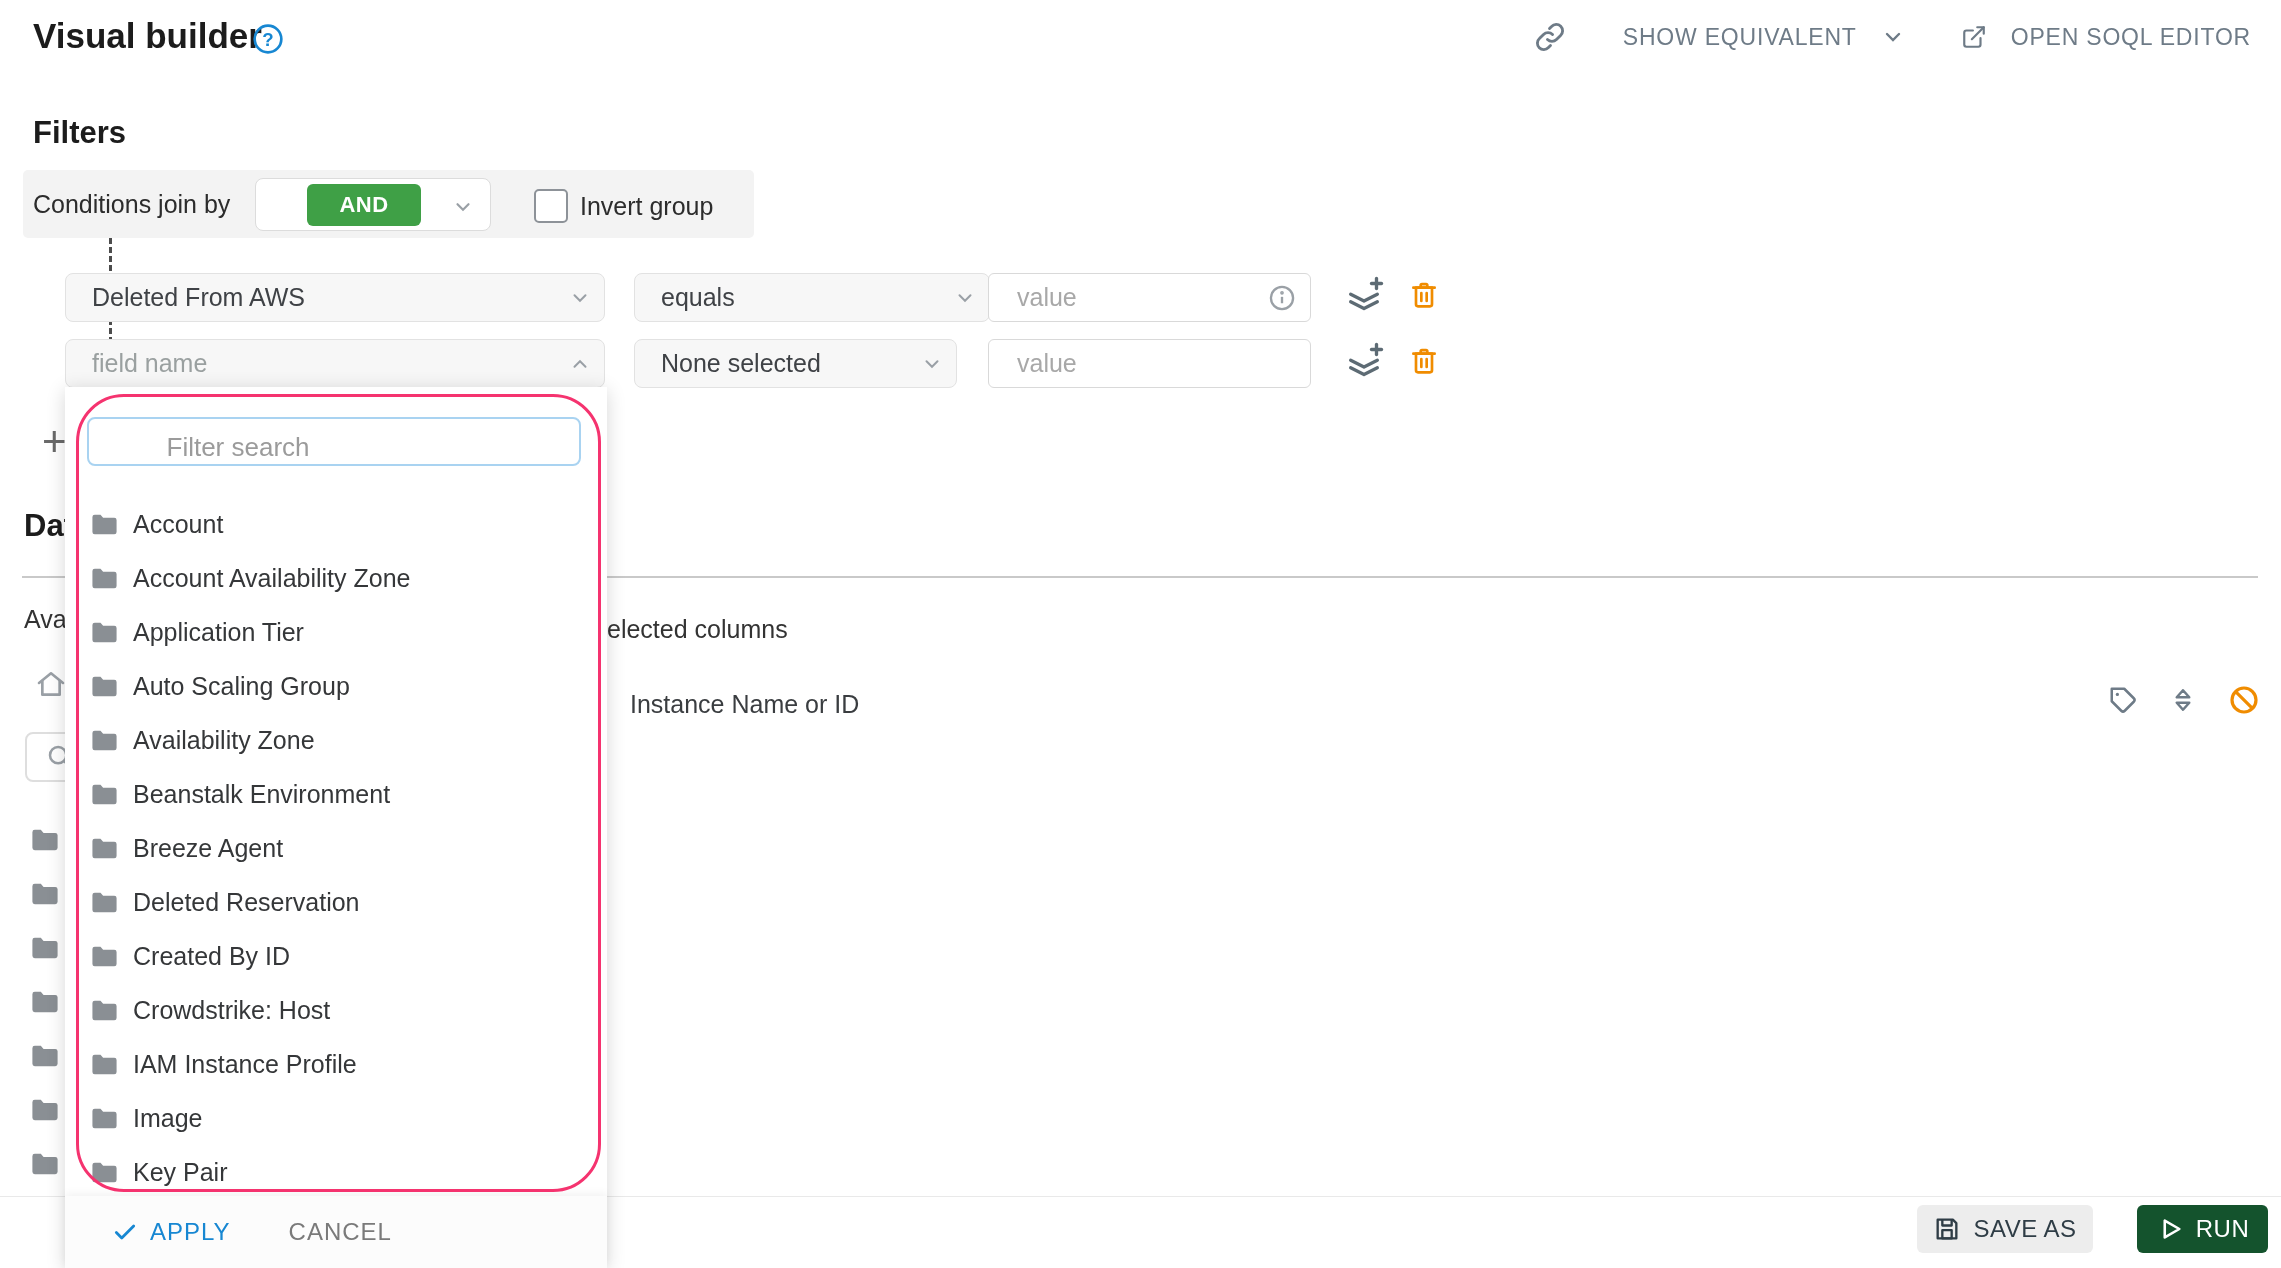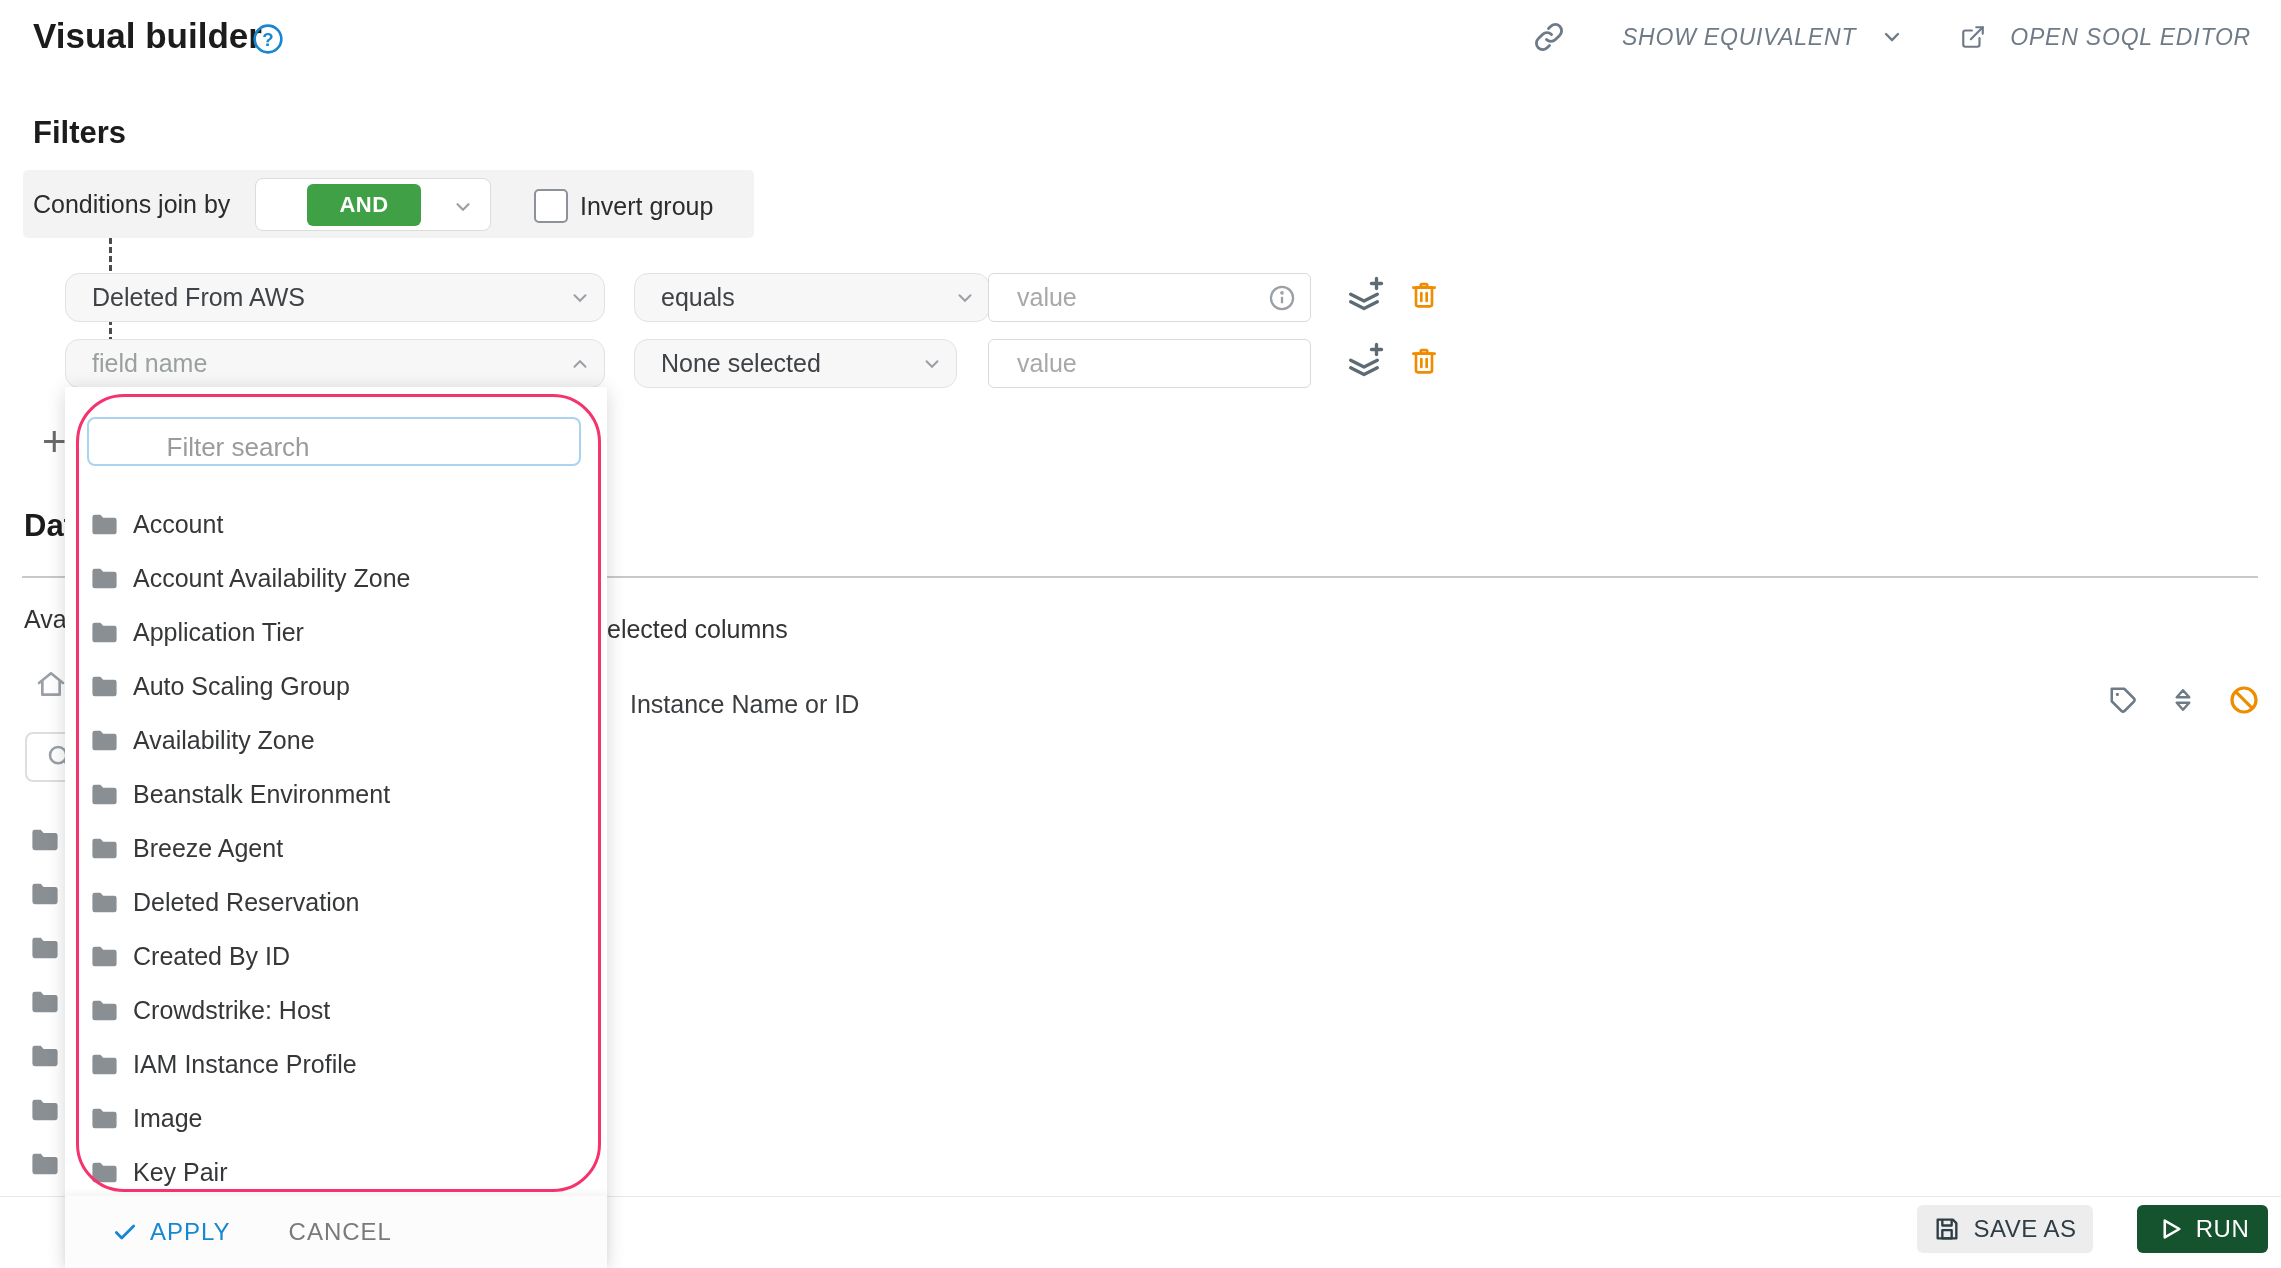--- a/index.html
+++ b/index.html
@@ -6,38 +6,38 @@
   #app{position:relative;width:2281px;height:1268px;overflow:hidden;
        font-family:"Liberation Sans",sans-serif;color:#3a3d40;background:#fff;}
   .abs{position:absolute;}
   svg{display:block;}
 
   
   .page-title{left:33px;top:16px;font-size:35px;font-weight:600;color:#1c1c1c;}
   .help-ic{left:252px;top:23px;color:#1787d2;}
   .hdr-right{right:30px;top:20px;display:flex;align-items:center;gap:56px;color:#6e7b87;}
   .hdr-link{color:#6e7b87;}
-  .hdr-btn{display:flex;align-items:center;gap:24px;font-size:23px;letter-spacing:.8px;color:#6e7b87;cursor:pointer;font-style:italic;}
+  .hdr-btn{display:flex;align-items:center;gap:24px;font-size:23px;letter-spacing:.8px;color:#6e7b87;cursor:pointer;}
 
   
   .filters-h{left:33px;top:115px;font-size:31px;font-weight:600;color:#1c1c1c;}
   .cond-box{left:23px;top:170px;width:731px;height:68px;background:#f3f3f3;border-radius:5px;}
   .cond-label{left:33px;top:190px;font-size:25px;color:#2c2c2c;}
   .and-select{left:255px;top:178px;width:234px;height:51px;background:#fff;border:1px solid #dcdcdc;
               border-radius:8px;display:flex;align-items:center;justify-content:center;cursor:pointer;}
   .and-pill{background:#3fa046;color:#fff;font-size:22px;font-weight:700;letter-spacing:.5px;
             padding:8px 32px;border-radius:6px;margin-right:18px;}
   .and-chev{position:absolute;right:16px;top:17px;color:#9aa0a6;}
   .chk{left:534px;top:189px;width:30px;height:30px;border:2px solid #8d9298;border-radius:5px;background:#fff;cursor:pointer;}
   .chk-label{left:580px;top:192px;font-size:25px;color:#2c2c2c;}
 
   .dash-line{left:109px;top:238px;height:114px;border-left:3px dashed #4c4c4c;z-index:0;}
 
   
-  .sel{height:49px;background:#f7f7f7;border:1px solid #e2e2e2;border-radius:14px;z-index:1;
+  .sel{height:49px;background:#f7f7f7;border:1px solid #e2e2e2;border-radius:8px;z-index:1;
        display:flex;align-items:center;padding:0 13px 0 26px;font-size:25px;color:#3f4246;cursor:pointer;box-sizing:border-box;}
   .sel .grow{flex:1;}
   .sel .ph{color:#9aa0a0;}
   .inputbox{height:49px;background:#fff;border:1px solid #d9d9d9;border-radius:6px;z-index:1;
        display:flex;align-items:center;padding:0 14px 0 26px;box-sizing:border-box;}
   .inputbox input{border:none;outline:none;flex:1;font-size:25px;color:#3b82f6;background:transparent;
        font-family:"Liberation Sans",sans-serif;min-width:0;}
   .inputbox input::placeholder{color:#a8a8a8;}
   .chev{color:#9aa0a6;}
   .row-ic-layers{color:#5d6b74;cursor:pointer;z-index:1;}

